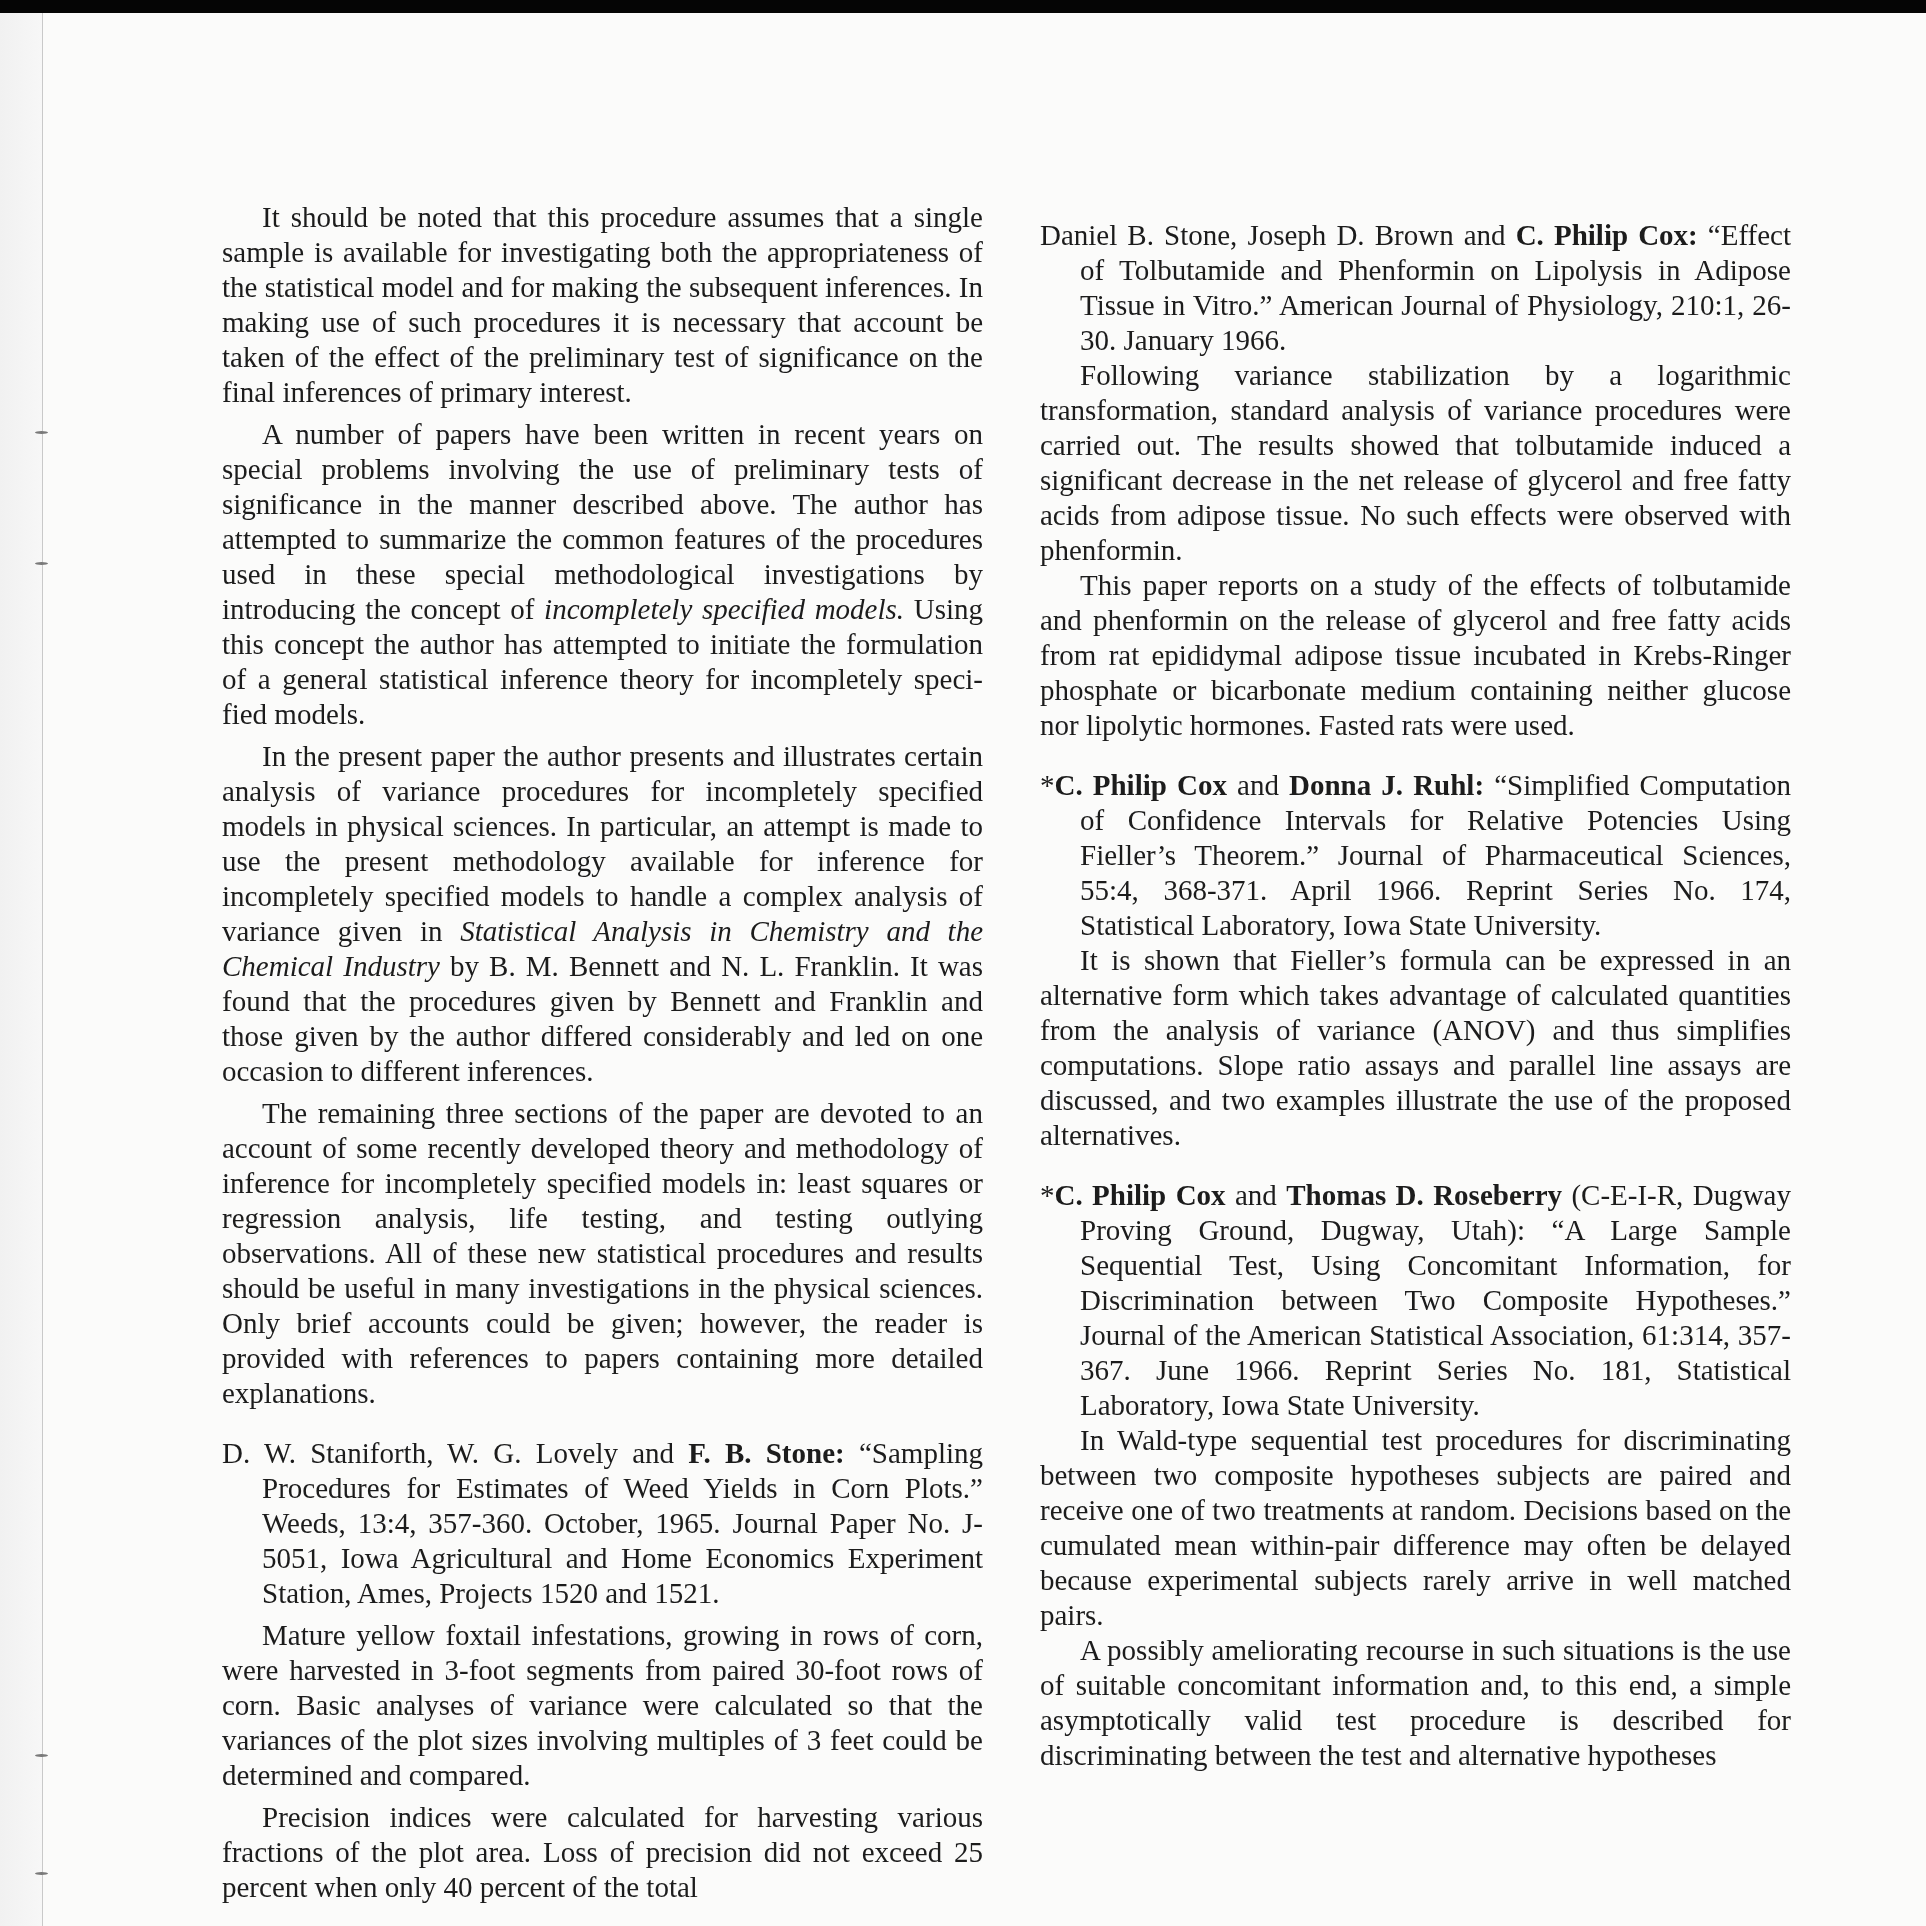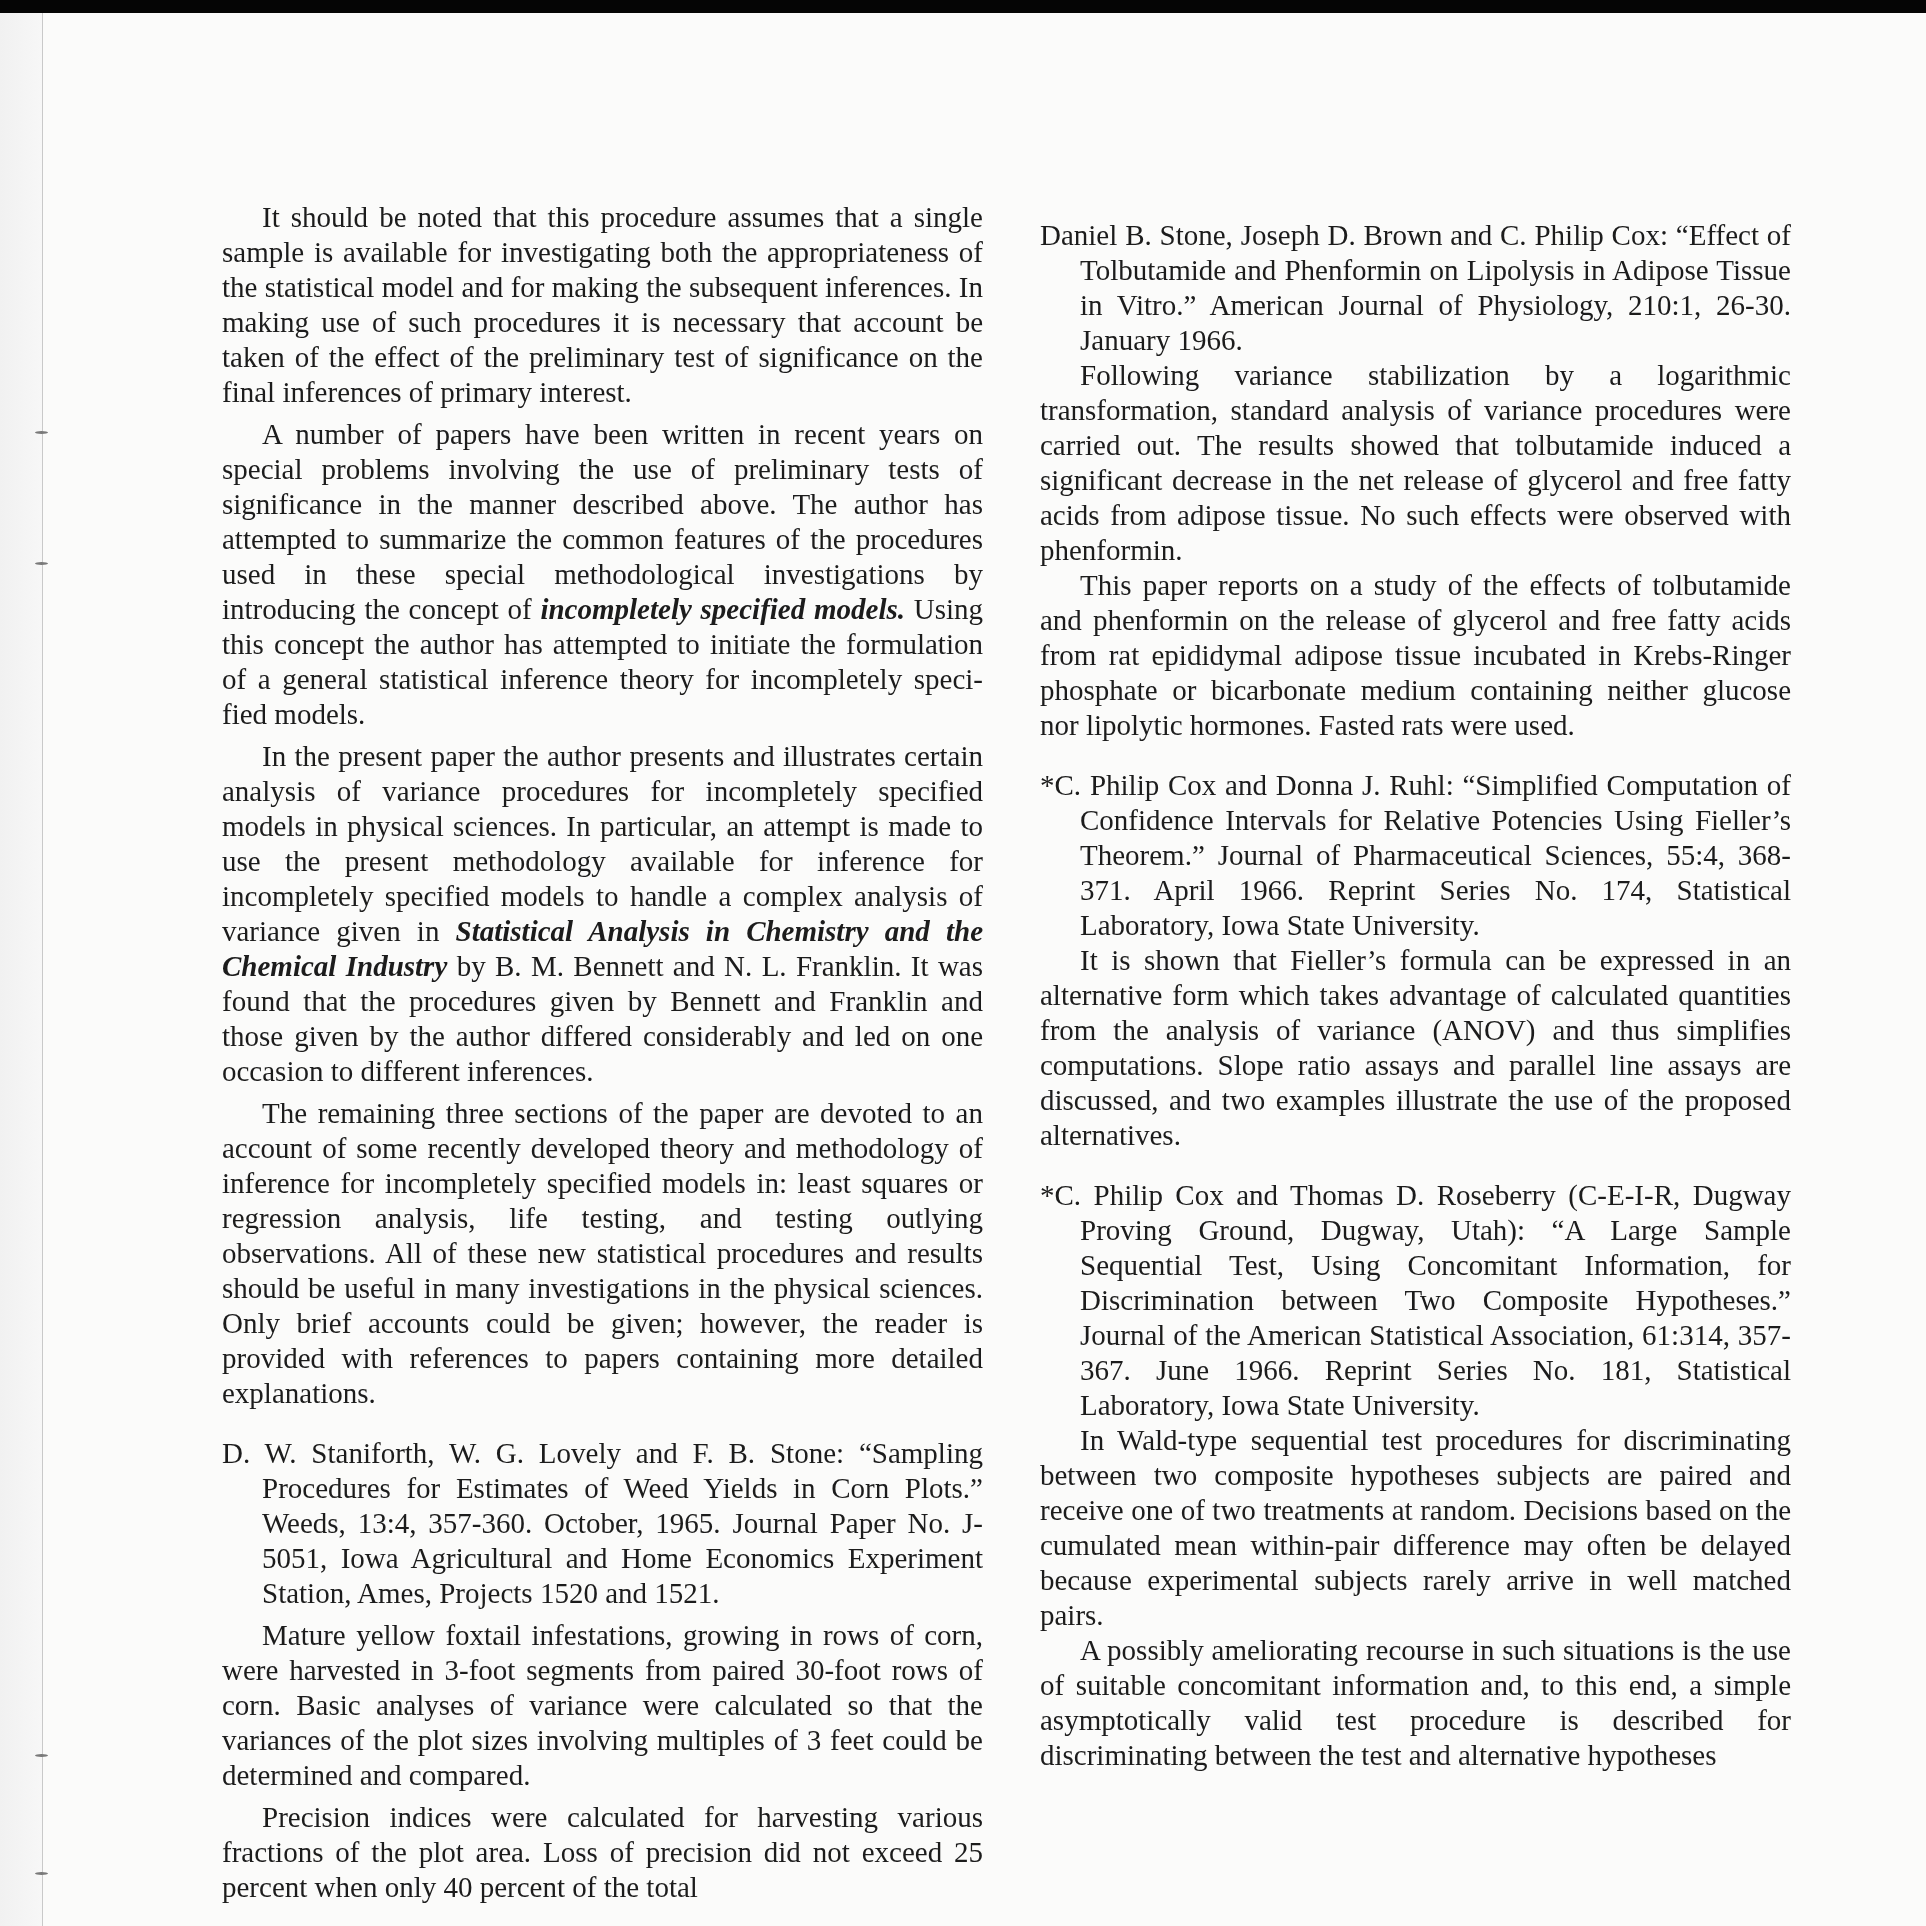--- a/index.html
+++ b/index.html
@@ -29,22 +29,22 @@
     position: absolute; top: 193px;
     font-size: 29px; line-height: 35px;
     text-align: justify; hyphens: manual;
   }
   .col-left { left: 222px; width: 761px; }
   .col-right { left: 1040px; width: 751px; top: 193px; }
   .col p { margin: 0; }
   .para { text-indent: 40px; }
   .gap { margin-top: 7px !important; }
   .ref { margin-top: 25px !important; padding-left: 40px; text-indent: -40px; }
-  .bold { font-weight: normal; }
-  .ital { font-style: italic; font-weight: bold; }
+  .bold { font-weight: bold; }
+  .ital { font-style: italic; }
 </style>
 </head>
 <body>
 
 <div class="top-edge"></div>
 
 <div class="page">
   <div class="left-strip">
     <div class="binding-mark" style="top:418px"></div>
     <div class="binding-mark" style="top:549px"></div>

